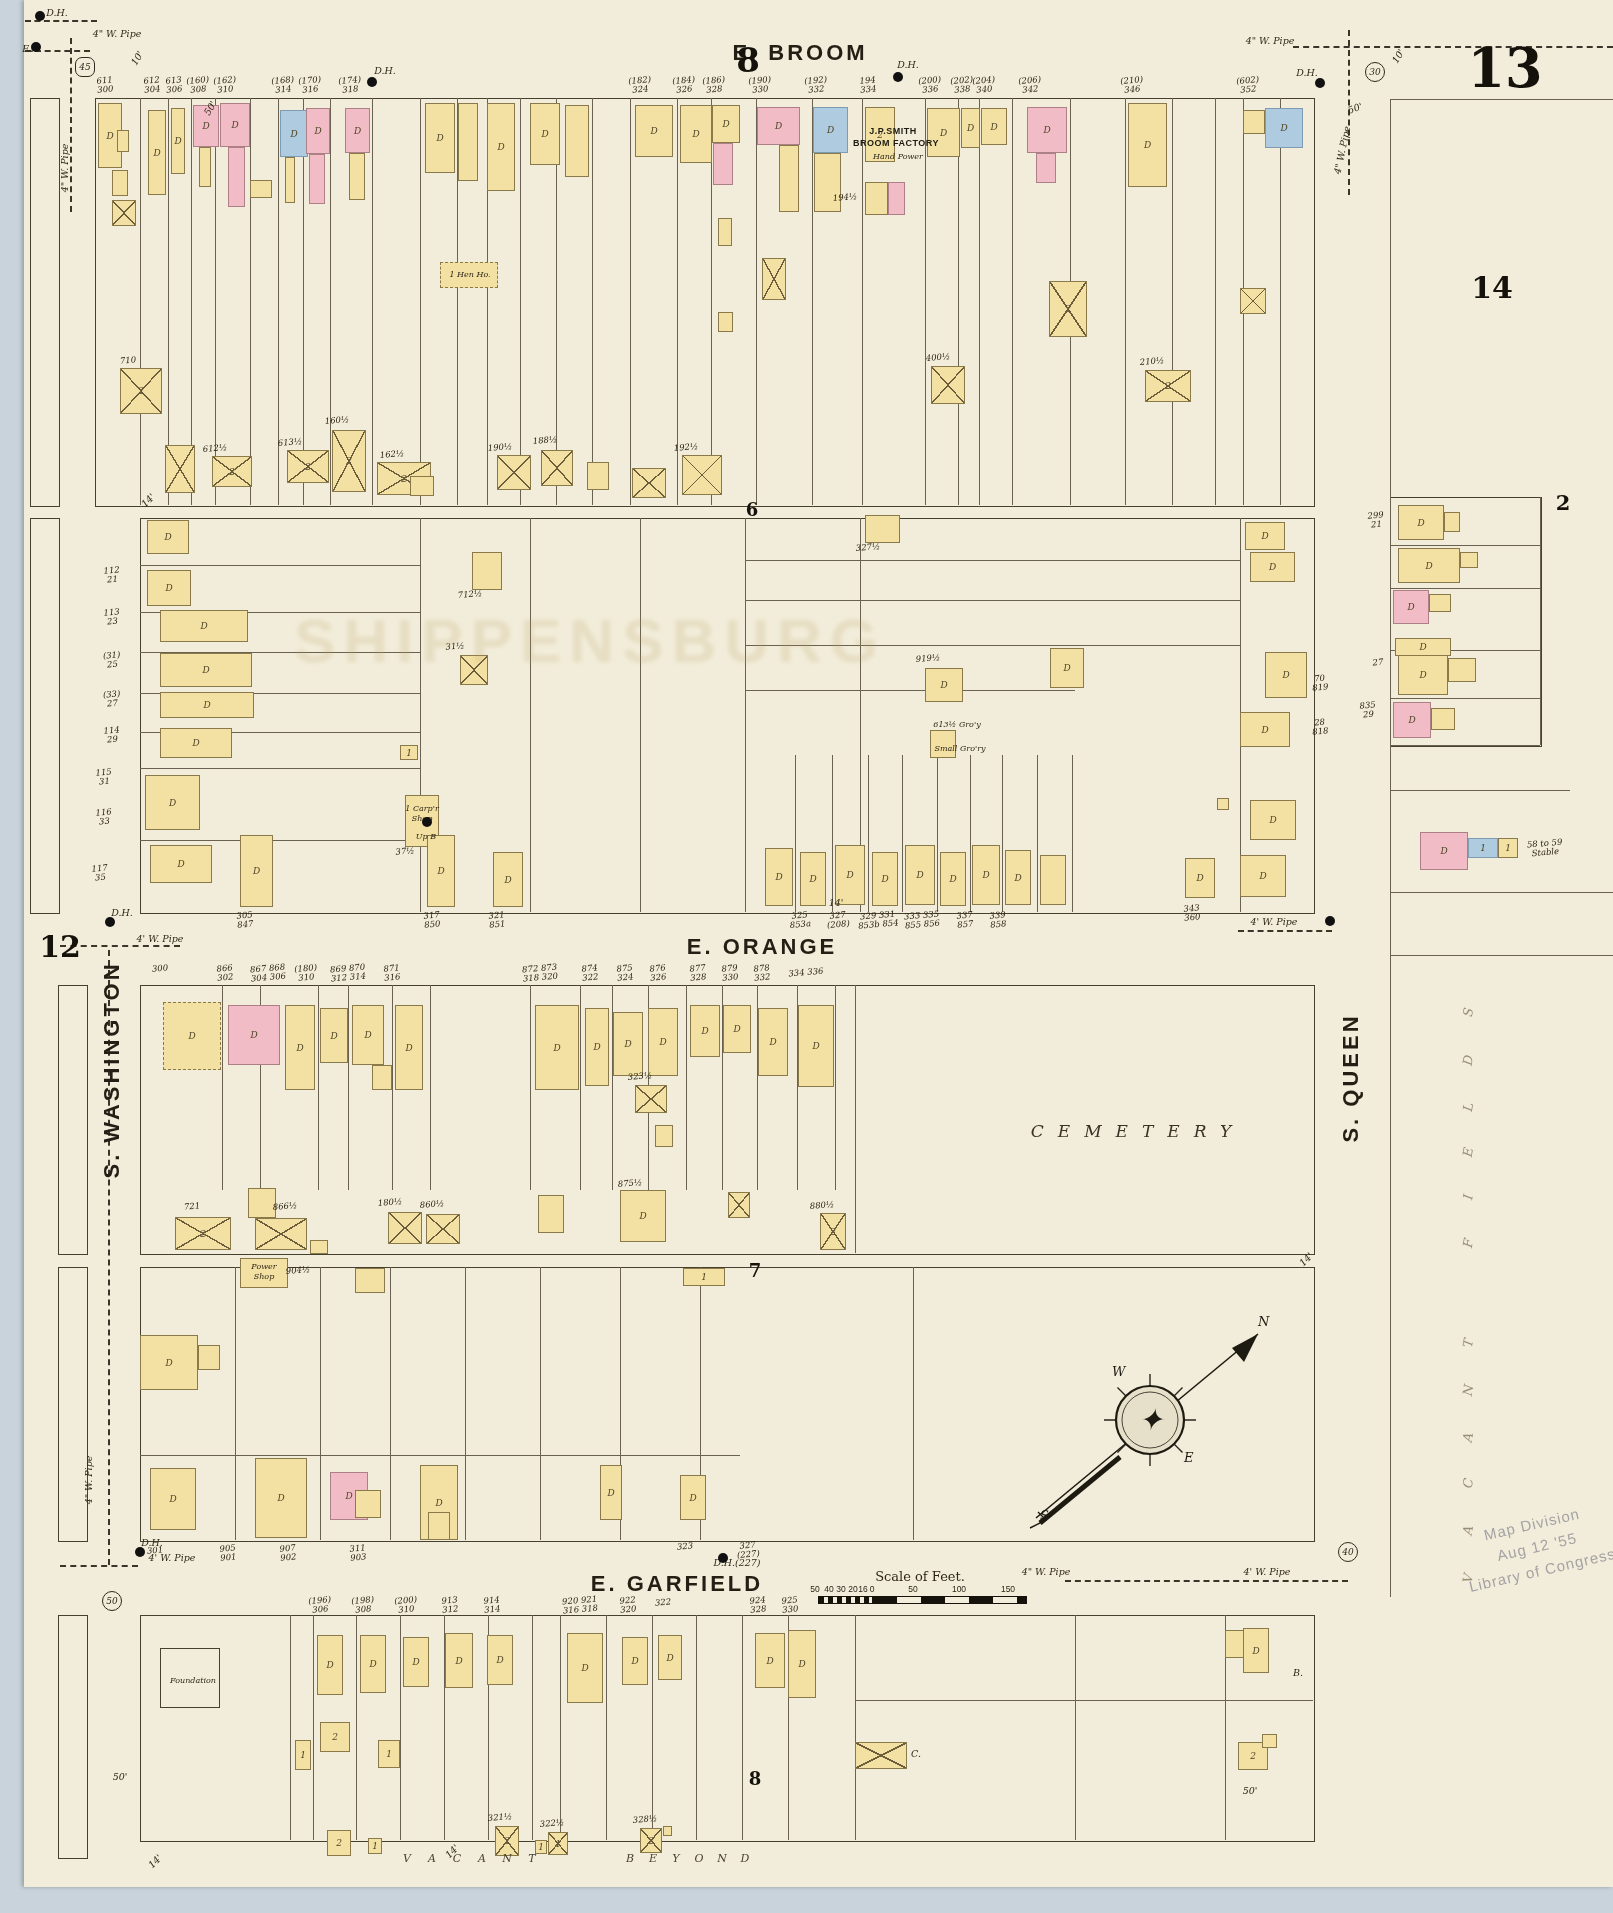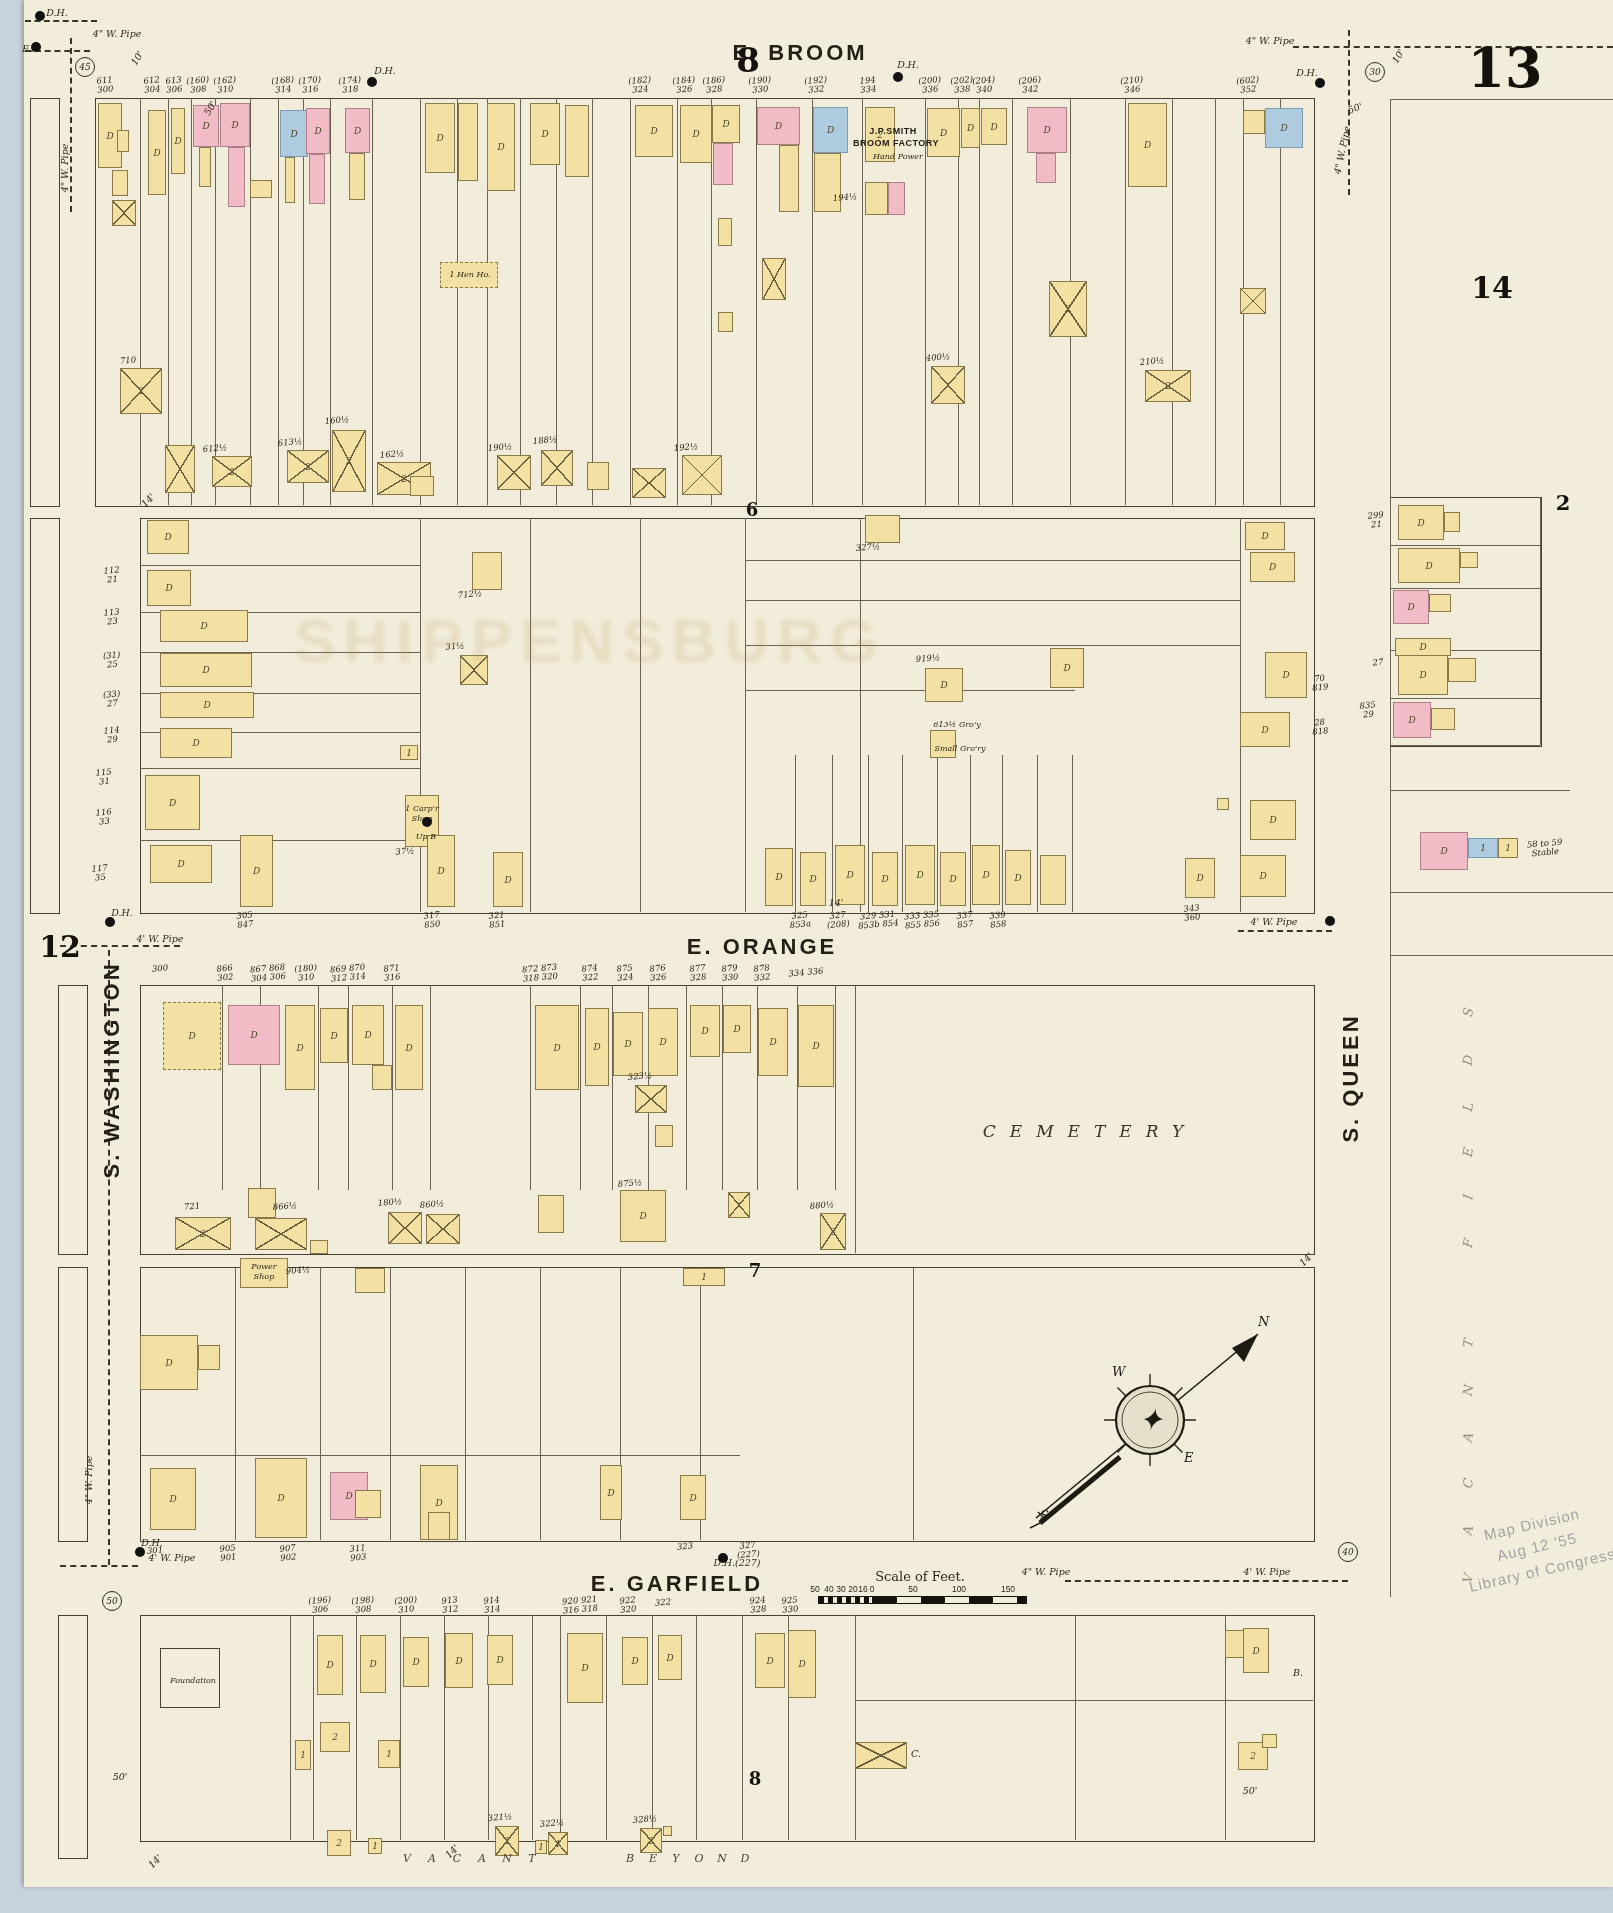--- a/index.html
+++ b/index.html
@@ -18,21 +18,21 @@
   .bld span{position:absolute;left:50%;top:50%;transform:translate(-50%,-50%);font:italic 9px "DejaVu Serif",serif;color:#4f4426;white-space:nowrap;}
   .xm::before,.xm::after{content:"";position:absolute;inset:0;}
   .xm::before{background:linear-gradient(to top right,transparent calc(50% - .7px),#6b5d3c calc(50% - .7px),#6b5d3c calc(50% + .7px),transparent calc(50% + .7px));}
   .xm::after{background:linear-gradient(to bottom right,transparent calc(50% - .7px),#6b5d3c calc(50% - .7px),#6b5d3c calc(50% + .7px),transparent calc(50% + .7px));}
   .lot{position:absolute;font:italic 8.5px "DejaVu Serif",serif;color:#2c2416;text-align:center;line-height:8.5px;transform:translate(-50%,0) rotate(-5deg);white-space:nowrap;}
   .lbl{position:absolute;transform:translate(-50%,-50%);white-space:nowrap;color:#2e2718;font-family:"DejaVu Serif",serif;}
   .hand{font:italic 9.5px "DejaVu Serif",serif;}
   .tiny{font:italic 8px "DejaVu Serif",serif;}
   .note{font:bold 9px "Liberation Sans",sans-serif;letter-spacing:.5px;color:#1d1a12;}
   .street{font-family:"Liberation Sans",sans-serif;font-weight:bold;font-size:22px;letter-spacing:3px;color:#241f15;}
-  .cem{font:italic 17px "DejaVu Serif",serif;letter-spacing:14px;color:#3a3226;}
+  .cem{font:italic 17px "DejaVu Serif",serif;letter-spacing:14px;color:#3a3226;margin-left:48px;}
   .num54{font:bold 54px "DejaVu Serif",serif;color:#15120c;}
   .num34{font:bold 34px "DejaVu Serif",serif;color:#15120c;}
   .num30{font:bold 30px "DejaVu Serif",serif;color:#15120c;}
   .num20{font:bold 21px "DejaVu Serif",serif;color:#15120c;}
   .num18{font:bold 18px "DejaVu Serif",serif;color:#15120c;}
   .ghost{font:bold 62px "Liberation Sans",sans-serif;color:rgba(186,158,98,.20);letter-spacing:8px;filter:blur(2px);}
   .stampbox{position:absolute;color:rgba(100,100,118,.55);font:15px "Liberation Sans",sans-serif;line-height:1.55;text-align:center;transform:rotate(-13deg);letter-spacing:1px;}
   .dot{position:absolute;width:10px;height:10px;border-radius:50%;background:#111;transform:translate(-50%,-50%);}
   .circ{position:absolute;width:18px;height:18px;border:1.3px solid #2e2a20;border-radius:50%;transform:translate(-50%,-50%);display:flex;align-items:center;justify-content:center;font:italic 9px "DejaVu Serif",serif;color:#2e2a20;}
   #oval{position:absolute;left:1369px;top:103px;width:192px;height:92px;border:3.5px solid #1c1913;border-radius:50%;text-align:center;color:#15120c;}
@@ -1019,21 +1019,21 @@
       <div class="dot" style="left: 40px; top: 16px;"></div>
       <div class="dot" style="left: 36px; top: 47px;"></div>
       <div class="dot" style="left: 372px; top: 82px;"></div>
       <div class="dot" style="left: 898px; top: 77px;"></div>
       <div class="dot" style="left: 1320px; top: 83px;"></div>
       <div class="dot" style="left: 110px; top: 922px;"></div>
       <div class="dot" style="left: 427px; top: 822px;"></div>
       <div class="dot" style="left: 1330px; top: 921px;"></div>
       <div class="dot" style="left: 723px; top: 1558px;"></div>
       <div class="dot" style="left: 140px; top: 1552px;"></div>
-      <div class="circ" style="left: 85px; top: 67px;">45</div>
+      <div class="circ" style="left: 85px; top: 67px; border-radius: 7px;">45</div>
       <div class="circ" style="left: 1375px; top: 72px;">30</div>
       <div class="circ" style="left: 112px; top: 1601px;">50</div>
       <div class="circ" style="left: 1348px; top: 1552px;">40</div>
       <div class="vbl" style="left: 407px; top: 1858px;">V</div>
       <div class="vbl" style="left: 432px; top: 1858px;">A</div>
       <div class="vbl" style="left: 457px; top: 1858px;">C</div>
       <div class="vbl" style="left: 482px; top: 1858px;">A</div>
       <div class="vbl" style="left: 507px; top: 1858px;">N</div>
       <div class="vbl" style="left: 532px; top: 1858px;">T</div>
       <div class="vbl" style="left: 630px; top: 1858px;">B</div>

